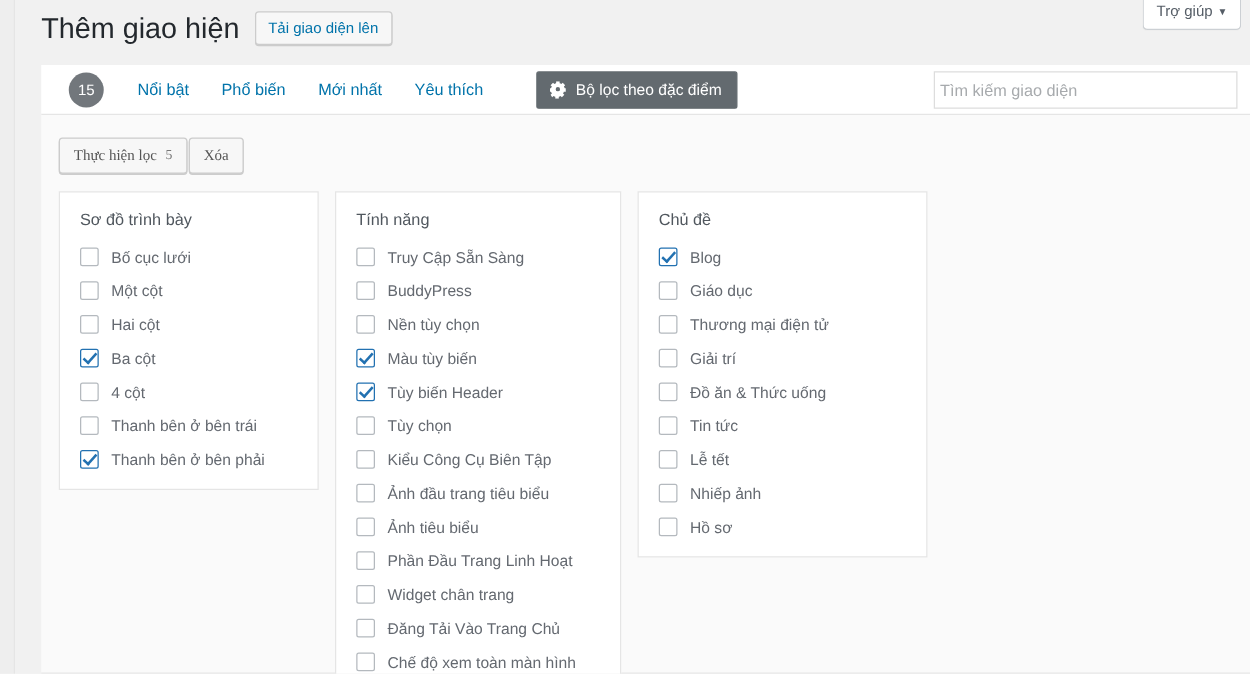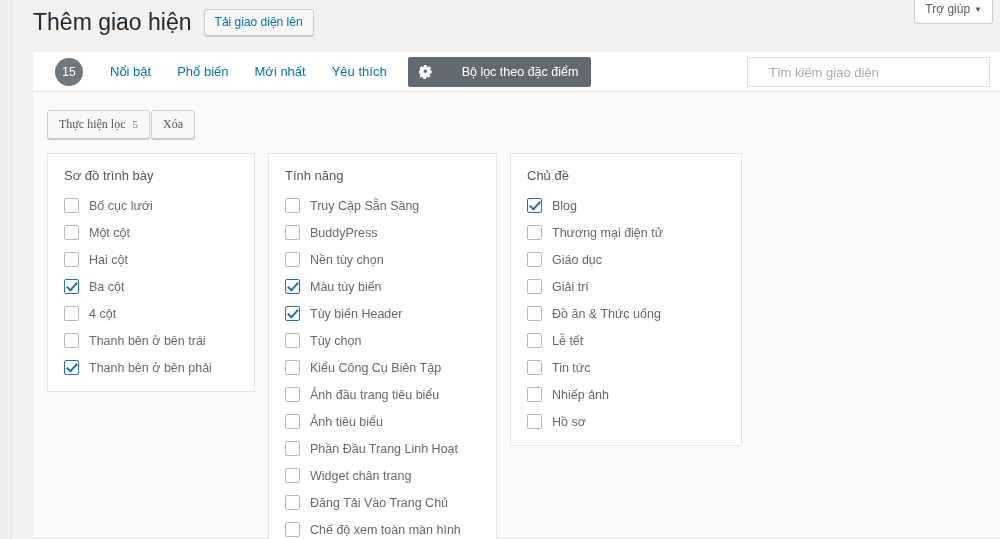--- a/index.html
+++ b/index.html
@@ -111,53 +111,52 @@
   }
   .nav-tab {
     color: #0073aa;
     font-size: 13px;
     padding: 0 13px;
     line-height: 40px;
     cursor: pointer;
     text-decoration: none;
   }
   .feature-filter-btn {
-    margin-left: 8px;
+    margin-left: 29px;
     background: #636a6f;
     color: #fff;
     border: 1px solid #636a6f;
     border-radius: 2px;
     font-size: 12.5px;
     padding: 7px 12px 7px 10px;
     cursor: pointer;
     display: flex;
     align-items: center;
     font-family: inherit;
-    gap: 22px;
   }
   .gear {
     width: 14px; height: 14px;
     margin-right: 7px;
     display: inline-block;
   }
   .gear svg { display: block; }
 
   .search-box {
     position: absolute;
     right: 0; top: 5px;
     width: 243px;
     height: 30px;
     background: #fff;
     border: 1px solid #ddd;
     border-radius: 0;
     box-sizing: border-box;
     font-family: inherit;
     font-size: 13px;
     color: #32373c;
-    padding: 0 21px;
+    padding: 0 4px;
     outline: none;
   }
   .search-box::placeholder { color: #a7aaad; }
 
   .navbar-inner {
     position: relative;
     width: 100%;
     height: 100%;
     display: flex;
     align-items: center;
@@ -404,41 +403,41 @@
 
       <div class="filter-group fg-2">
         <h4>Chủ đề</h4>
         <ul>
           <li>
               <span class="cb checked"></span>
               <span class="cb-label">Blog</span>
             </li>
           <li>
               <span class="cb"></span>
+              <span class="cb-label">Giáo dục</span>
+            </li>
+          <li>
+              <span class="cb"></span>
               <span class="cb-label">Thương mại điện tử</span>
             </li>
           <li>
               <span class="cb"></span>
-              <span class="cb-label">Giáo dục</span>
-            </li>
-          <li>
-              <span class="cb"></span>
               <span class="cb-label">Giải trí</span>
             </li>
           <li>
               <span class="cb"></span>
               <span class="cb-label">Đồ ăn &amp; Thức uống</span>
             </li>
           <li>
               <span class="cb"></span>
+              <span class="cb-label">Tin tức</span>
+            </li>
+          <li>
+              <span class="cb"></span>
               <span class="cb-label">Lễ tết</span>
-            </li>
-          <li>
-              <span class="cb"></span>
-              <span class="cb-label">Tin tức</span>
             </li>
           <li>
               <span class="cb"></span>
               <span class="cb-label">Nhiếp ảnh</span>
             </li>
           <li>
               <span class="cb"></span>
               <span class="cb-label">Hồ sơ</span>
             </li>
         </ul>

